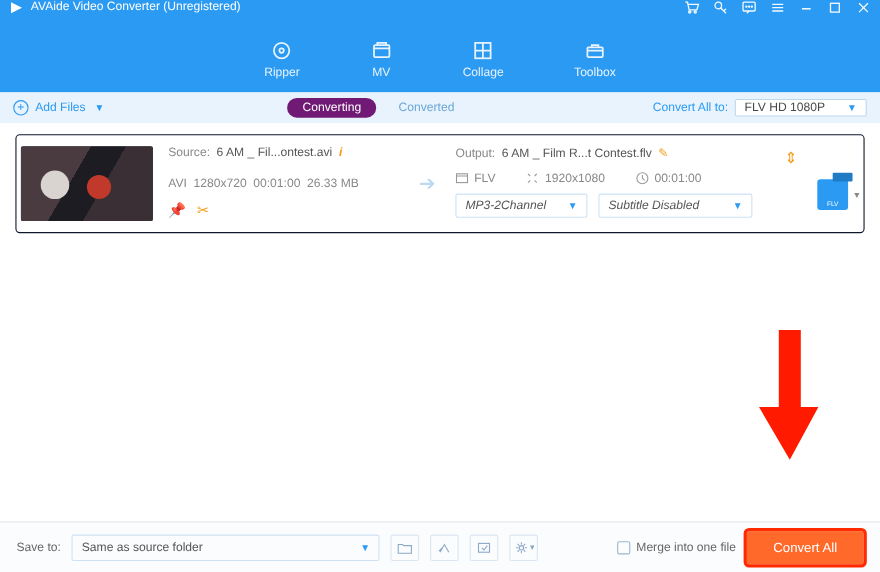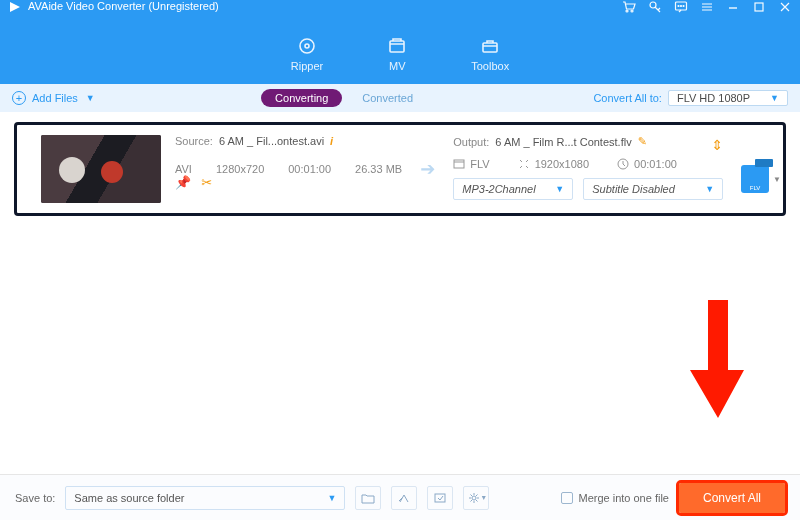--- a/index.html
+++ b/index.html
@@ -25,30 +25,30 @@
 .subbar .mid { flex: 1; display: flex; justify-content: center; gap: 6px; }
 .pill { padding: 3px 14px; border-radius: 12px; font-size: 11px; cursor: pointer; }
 .pill.active { background: #701a75; color: #fff; }
 .pill.inactive { color: #6aa6d6; }
 .convert-to { display: flex; align-items: center; gap: 6px; }
 .convert-to .dd { background: #fff; border: 1px solid #bcd9f2; height: 16px; display: flex; align-items: center; padding: 0 8px; font-size: 11px; color: #4a4a4a; gap: 20px; border-radius: 2px; cursor: pointer; }
 .convert-to .dd .car { color: #2b9af3; font-size: 9px; }
 
 
 .content { padding: 10px 14px; height: 310px; overflow: auto; }
-.card { border: 3px solid #0f172a; border-radius: 4px; padding: 10px 24px; display: flex; gap: 14px; align-items: flex-start; position: relative; }
+.card { border: 1px solid #0f172a; border-radius: 4px; padding: 10px 4px; display: flex; gap: 14px; align-items: flex-start; position: relative; }
 .thumb { width: 120px; height: 68px; background: #2a2a30; border-radius: 2px; position: relative; overflow: hidden; }
 .thumb::before { content: ""; position: absolute; inset: 0; background: linear-gradient(120deg, #4a3b40 0 40%, #1c1c22 40% 60%, #3a2f34 60% 100%); }
 .thumb::after { content: ""; position: absolute; left: 18px; top: 22px; width: 26px; height: 26px; background: #d9d4cf; border-radius: 50%; box-shadow: 40px 2px 0 -2px #c0392b; }
 
 .col-src { font-size: 11px; color: #555; min-width: 210px; }
 .lbl { color: #888; }
 .row1 { display: flex; align-items: center; gap: 6px; margin-bottom: 16px; }
 .info-i { color: #f39c12; font-style: italic; font-weight: bold; font-size: 11px; cursor: pointer; }
-.row2 { display: flex; gap: 24px; color: #888; }
+.row2 { display: flex; gap: 6px; color: #888; margin-bottom: 10px; }
 .row3 { display: flex; gap: 10px; }
 .pin, .cut { color: #f39c12; cursor: pointer; font-size: 13px; }
 
 .arrow-mid { color: #bcd9f2; font-size: 18px; align-self: center; margin: 0 4px; }
 
 .col-out { font-size: 11px; color: #555; flex: 1; }
 .out-row1 { display: flex; align-items: center; gap: 6px; margin-bottom: 10px; }
 .pencil { color: #f39c12; cursor: pointer; }
 .meta { display: flex; gap: 28px; color: #888; margin-bottom: 8px; align-items: center; }
 .meta .mi { display: flex; align-items: center; gap: 5px; }
@@ -140,20 +140,27 @@
           <circle cx="10" cy="10" r="2"></circle>
         </svg>
       <span>Ripper</span>
     </div>
     <div class="nav-item">
       <svg class="ic" viewBox="0 0 20 20" stroke="#e8f3fe" fill="none" stroke-width="1.6">
           <rect x="3" y="5" width="14" height="11" rx="1"></rect>
           <path d="M3 8h14M6 5V3h8v2"></path>
         </svg>
       <span>MV</span>
+    </div>
+    <div class="nav-item">
+      <svg class="ic" viewBox="0 0 20 20" stroke="#e8f3fe" fill="none" stroke-width="1.6">
+          <rect x="3" y="3" width="14" height="14"></rect>
+          <path d="M10 3v14M3 10h14"></path>
+        </svg>
+      <span>Collage</span>
     </div>
     <div class="nav-item">
       <svg class="ic" viewBox="0 0 20 20" stroke="#e8f3fe" fill="none" stroke-width="1.6">
           <rect x="3" y="7" width="14" height="9" rx="1"></rect>
           <path d="M7 7V5h6v2M3 10h14"></path>
         </svg>
       <span>Toolbox</span>
     </div>
   </div>
 </div>

